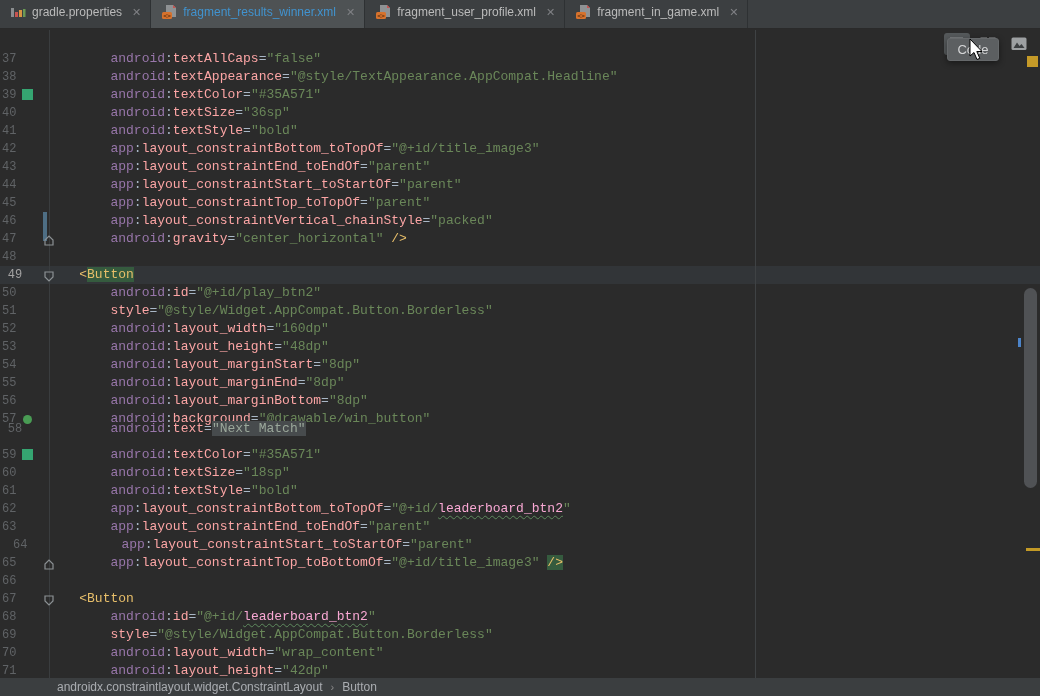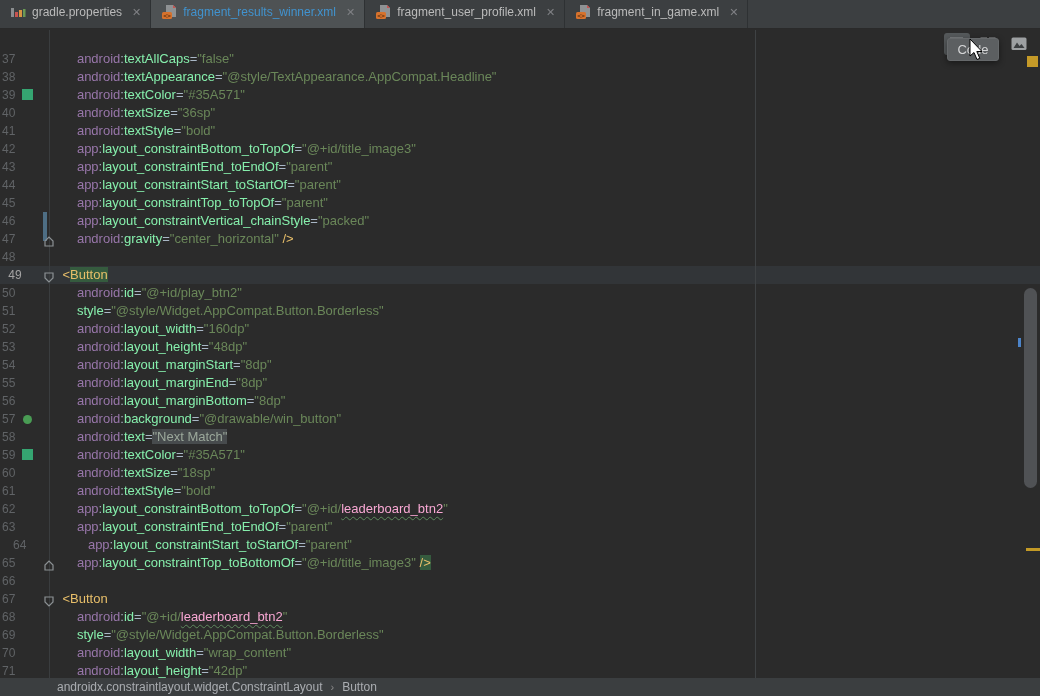--- a/index.html
+++ b/index.html
@@ -16,30 +16,30 @@
   .tab .ficon { width:16px; height:16px; flex:0 0 16px; }
 
   
   .editor { position:absolute; left:0; top:30px; width:1040px; height:648px; background:#2b2b2b; overflow:hidden; }
   .caret-row { position:absolute; left:0; top:236px; width:1040px; height:18px; background:#323538; }
   .gutter-line { position:absolute; left:49px; top:0; width:1px; height:648px; background:#3a3d3f; }
   .margin-guide { position:absolute; left:755px; top:0; width:1px; height:648px; background:#3f4244; }
   .change-bar { position:absolute; left:43px; top:182px; width:4px; height:29px; background:#4e6e84; }
 
   .code-line { position:absolute; left:0; width:1040px; height:18px;
-               font-family:Liberation Sans, sans-serif; font-size:13px; line-height:18px; white-space:pre; }
+               font-family:Liberation Mono, monospace; font-size:13px; line-height:18px; white-space:pre; }
   .lnum { position:absolute; left:2px; top:0; width:26px; color:#606366; font-size:12px; }
   .lnum.cur { color:#a4a3a3; }
   .ltext { position:absolute; left:48px; top:0; }
   .swatch-sq { position:absolute; left:22px; top:3px; width:11px; height:11px; background:#35a571; }
   .swatch-dot { position:absolute; left:23px; top:5px; width:9px; height:9px; border-radius:50%; background:#499c54; }
   .fold { position:absolute; left:44px; top:4px; width:10px; height:11px; }
 
   .tok-ns   { color:#9876aa; }
-  .tok-attr { color:#86efac; }
+  .tok-attr { color:#fca5a5; }
   .tok-pn   { color:#a9b7c6; }
   .tok-val  { color:#6a8759; }
   .tok-tag  { color:#e8bf6a; }
   .tok-tagHl{ color:#e8bf6a; background:#355b3e; }
   .tok-boxed{ color:#9ba89b; background:#474b4d; }
   .tok-typo { color:#f9a8d4; text-decoration:underline wavy #5e8a5e 1px; text-underline-offset:3px; }
   .tok-plain{ color:#a9b7c6; }
 
   
   .mode-toolbar { position:absolute; right:8px; top:3px; display:flex; gap:5px; align-items:center; }
@@ -134,21 +134,21 @@
               <path d="M1,1 H9 V6 L5,10 L1,6 Z" fill="none" stroke="#8c9194" stroke-width="1.2"></path>
             </svg></span><span class="ltext"><span class="tok-plain">    </span><span class="tok-tag">&lt;</span><span class="tok-tagHl">Button</span></span></div>
         <div class="code-line" style="top: 254px;"><span class="lnum">50</span><span class="ltext"><span class="tok-plain">        </span><span class="tok-ns">android</span><span class="tok-pn">:</span><span class="tok-attr">id</span><span class="tok-pn">=</span><span class="tok-val">"@+id/play_btn2"</span></span></div>
         <div class="code-line" style="top: 272px;"><span class="lnum">51</span><span class="ltext"><span class="tok-plain">        </span><span class="tok-attr">style</span><span class="tok-pn">=</span><span class="tok-val">"@style/Widget.AppCompat.Button.Borderless"</span></span></div>
         <div class="code-line" style="top: 290px;"><span class="lnum">52</span><span class="ltext"><span class="tok-plain">        </span><span class="tok-ns">android</span><span class="tok-pn">:</span><span class="tok-attr">layout_width</span><span class="tok-pn">=</span><span class="tok-val">"160dp"</span></span></div>
         <div class="code-line" style="top: 308px;"><span class="lnum">53</span><span class="ltext"><span class="tok-plain">        </span><span class="tok-ns">android</span><span class="tok-pn">:</span><span class="tok-attr">layout_height</span><span class="tok-pn">=</span><span class="tok-val">"48dp"</span></span></div>
         <div class="code-line" style="top: 326px;"><span class="lnum">54</span><span class="ltext"><span class="tok-plain">        </span><span class="tok-ns">android</span><span class="tok-pn">:</span><span class="tok-attr">layout_marginStart</span><span class="tok-pn">=</span><span class="tok-val">"8dp"</span></span></div>
         <div class="code-line" style="top: 344px;"><span class="lnum">55</span><span class="ltext"><span class="tok-plain">        </span><span class="tok-ns">android</span><span class="tok-pn">:</span><span class="tok-attr">layout_marginEnd</span><span class="tok-pn">=</span><span class="tok-val">"8dp"</span></span></div>
         <div class="code-line" style="top: 362px;"><span class="lnum">56</span><span class="ltext"><span class="tok-plain">        </span><span class="tok-ns">android</span><span class="tok-pn">:</span><span class="tok-attr">layout_marginBottom</span><span class="tok-pn">=</span><span class="tok-val">"8dp"</span></span></div>
         <div class="code-line" style="top: 380px; padding-left: 36px;"><span class="lnum">57</span><span class="swatch-dot"></span><span class="ltext"><span class="tok-plain">        </span><span class="tok-ns">android</span><span class="tok-pn">:</span><span class="tok-attr">background</span><span class="tok-pn">=</span><span class="tok-val">"@drawable/win_button"</span></span></div>
-        <div class="code-line" style="top: 398px;"><span class="lnum">58</span><span class="ltext"><span class="tok-plain">        </span><span class="tok-ns">android</span><span class="tok-pn">:</span><span class="tok-attr">text</span><span class="tok-pn">=</span><span class="tok-boxed">"Next Match"</span></span></div>
+        <div class="code-line" style="top: 390px; text-align: center;"><span class="lnum">58</span><span class="ltext"><span class="tok-plain">        </span><span class="tok-ns">android</span><span class="tok-pn">:</span><span class="tok-attr">text</span><span class="tok-pn">=</span><span class="tok-boxed">"Next Match"</span></span></div>
         <div class="code-line" style="top: 416px;"><span class="lnum">59</span><span class="swatch-sq"></span><span class="ltext"><span class="tok-plain">        </span><span class="tok-ns">android</span><span class="tok-pn">:</span><span class="tok-attr">textColor</span><span class="tok-pn">=</span><span class="tok-val">"#35A571"</span></span></div>
         <div class="code-line" style="top: 434px;"><span class="lnum">60</span><span class="ltext"><span class="tok-plain">        </span><span class="tok-ns">android</span><span class="tok-pn">:</span><span class="tok-attr">textSize</span><span class="tok-pn">=</span><span class="tok-val">"18sp"</span></span></div>
         <div class="code-line" style="top: 452px; padding-left: 44px;"><span class="lnum">61</span><span class="ltext"><span class="tok-plain">        </span><span class="tok-ns">android</span><span class="tok-pn">:</span><span class="tok-attr">textStyle</span><span class="tok-pn">=</span><span class="tok-val">"bold"</span></span></div>
         <div class="code-line" style="top: 470px;"><span class="lnum">62</span><span class="ltext"><span class="tok-plain">        </span><span class="tok-ns">app</span><span class="tok-pn">:</span><span class="tok-attr">layout_constraintBottom_toTopOf</span><span class="tok-pn">=</span><span class="tok-val">"@+id/</span><span class="tok-typo">leaderboard_btn2</span><span class="tok-val">"</span></span></div>
         <div class="code-line" style="top: 488px;"><span class="lnum">63</span><span class="ltext"><span class="tok-plain">        </span><span class="tok-ns">app</span><span class="tok-pn">:</span><span class="tok-attr">layout_constraintEnd_toEndOf</span><span class="tok-pn">=</span><span class="tok-val">"parent"</span></span></div>
         <div class="code-line" style="top: 506px; margin-left: 11px;"><span class="lnum">64</span><span class="ltext"><span class="tok-plain">        </span><span class="tok-ns">app</span><span class="tok-pn">:</span><span class="tok-attr">layout_constraintStart_toStartOf</span><span class="tok-pn">=</span><span class="tok-val">"parent"</span></span></div>
         <div class="code-line" style="top: 524px;"><span class="lnum">65</span><span class="fold"><svg width="10" height="11" viewBox="0 0 10 11">
               <path d="M1,10 H9 V5 L5,1 L1,5 Z" fill="none" stroke="#8c9194" stroke-width="1.2"></path>
             </svg></span><span class="ltext"><span class="tok-plain">        </span><span class="tok-ns">app</span><span class="tok-pn">:</span><span class="tok-attr">layout_constraintTop_toBottomOf</span><span class="tok-pn">=</span><span class="tok-val">"@+id/title_image3"</span><span class="tok-plain"> </span><span class="tok-tagHl">/&gt;</span></span></div>
         <div class="code-line" style="top: 542px;"><span class="lnum">66</span><span class="ltext"></span></div>

